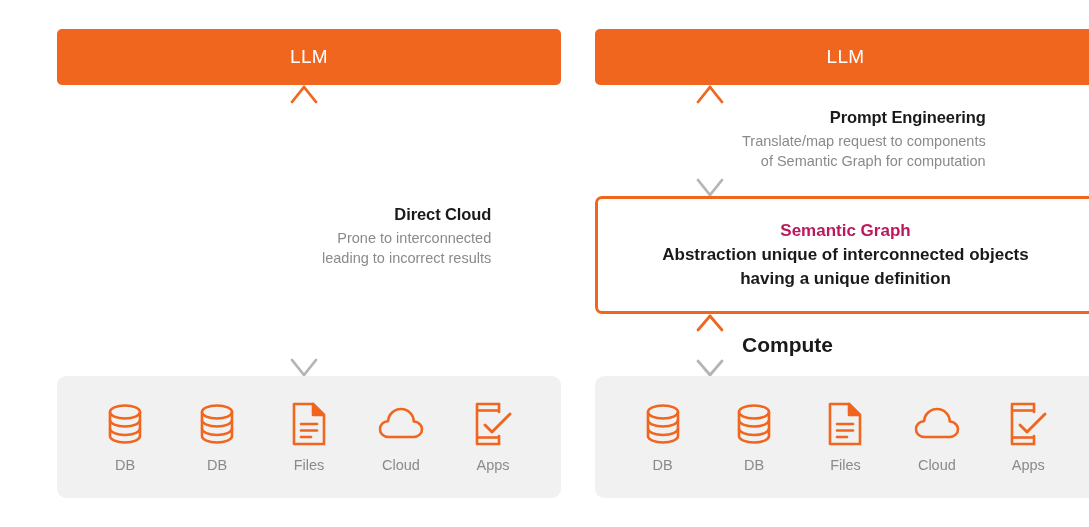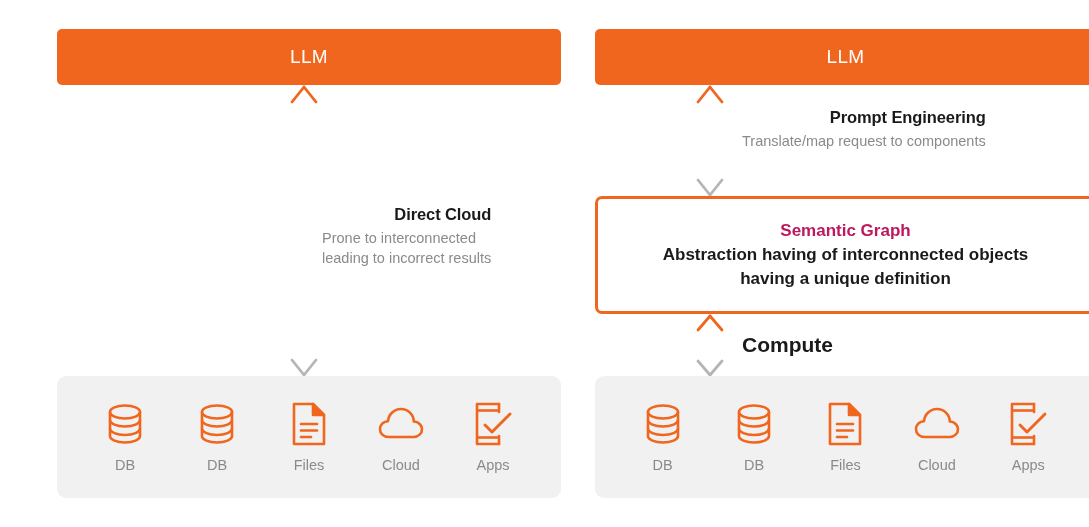--- a/index.html
+++ b/index.html
@@ -57,20 +57,21 @@
     white-space: nowrap;
     text-align: right;
   }
   .callout-body {
     font-size: 14.5px;
     font-weight: 400;
     color: #8A8A8A;
     line-height: 20px;
     margin-top: 3px;
     white-space: nowrap;
+    text-align: right;
   }
   .callout-solo {
     font-size: 21px;
     font-weight: bold;
     color: #1A1A1A;
     white-space: nowrap;
   }
 
   
   .sg-box {
@@ -260,25 +261,26 @@
         <path d="M 22 2 L 10 17" stroke="#F0661E" stroke-width="2.8" fill="none" stroke-linecap="round"></path>
         <path d="M 22 2 L 34 17" stroke="#F0661E" stroke-width="2.8" fill="none" stroke-linecap="round"></path>
         <path d="M 22 110 L 10 95" stroke="#B5B5B5" stroke-width="2.8" fill="none" stroke-linecap="round"></path>
         <path d="M 22 110 L 34 95" stroke="#B5B5B5" stroke-width="2.8" fill="none" stroke-linecap="round"></path>
       </svg>
     </div>
 
     <div class="callout" style="left:173px; top:99px;">
       <div class="callout-title">Prompt Engineering</div>
       <div class="callout-body">Translate/map request to components</div>
+      <div class="callout-body" style="margin-top:0">of Semantic Graph for computation</div>
     </div>
 
     <div class="sg-box">
       <div class="sg-title">Semantic Graph</div>
-      <div class="sg-sub">Abstraction having of interconnected objects</div>
+      <div class="sg-sub">Abstraction unique of interconnected objects</div>
       <div class="sg-sub">having a unique definition</div>
     </div>
 
     <div class="arrow" style="left:119px; top:306px;">
       <svg width="44" height="63" viewBox="0 0 44 63">
         <line x1="22" y1="4" x2="22" y2="59" stroke="url(#gradShort)" stroke-width="2.6"></line>
         <path d="M 22 2 L 10 16" stroke="#F0661E" stroke-width="2.8" fill="none" stroke-linecap="round"></path>
         <path d="M 22 2 L 34 16" stroke="#F0661E" stroke-width="2.8" fill="none" stroke-linecap="round"></path>
         <path d="M 22 61 L 10 47" stroke="#B5B5B5" stroke-width="2.8" fill="none" stroke-linecap="round"></path>
         <path d="M 22 61 L 34 47" stroke="#B5B5B5" stroke-width="2.8" fill="none" stroke-linecap="round"></path>

